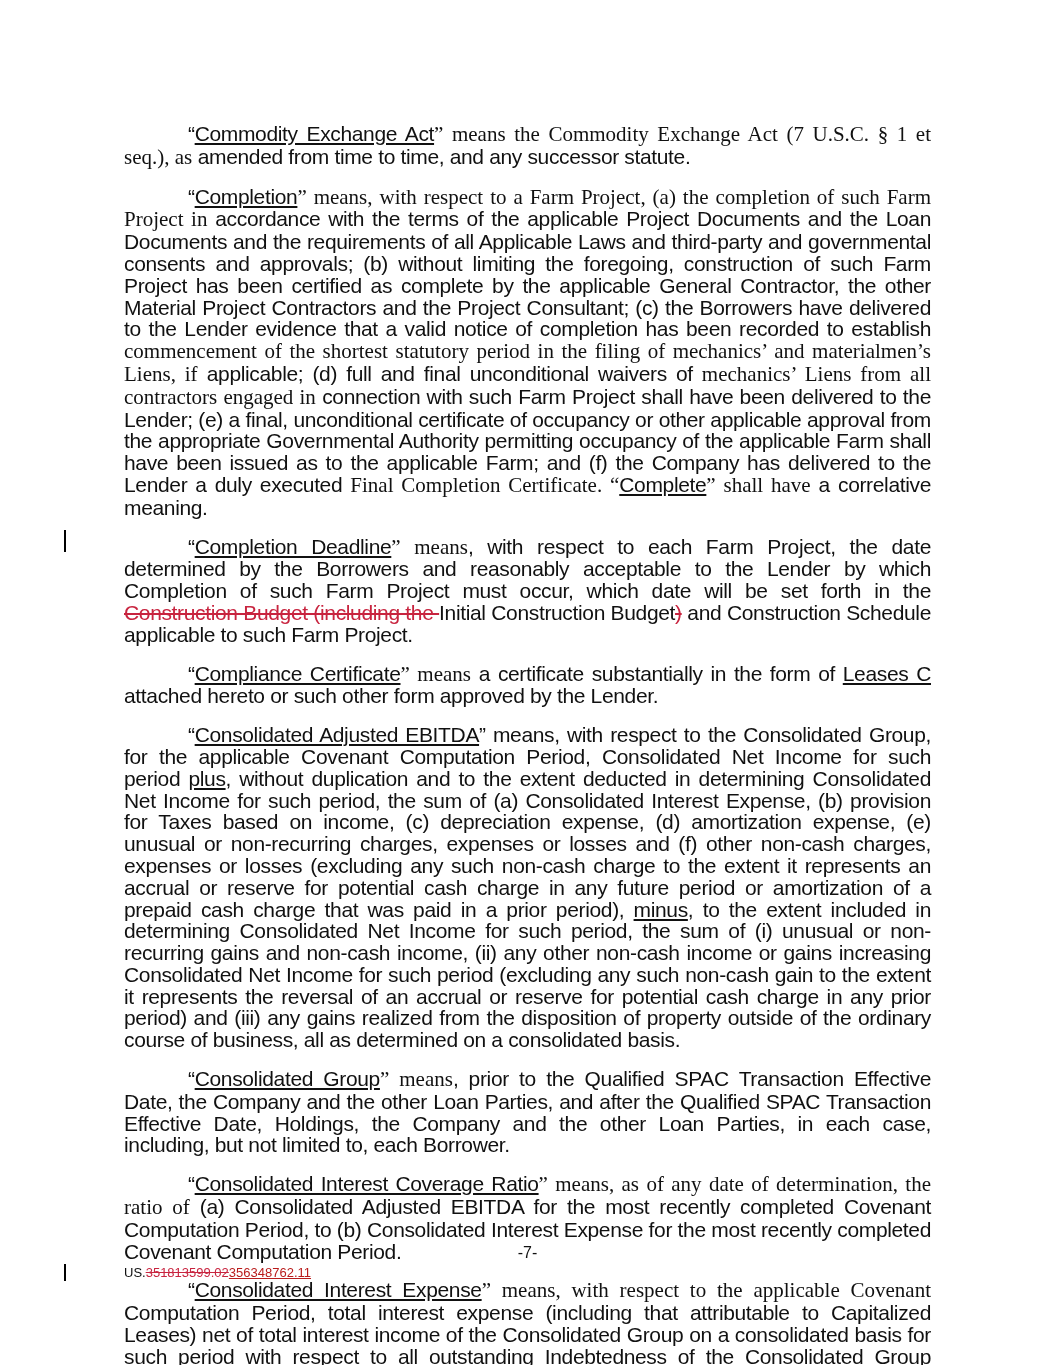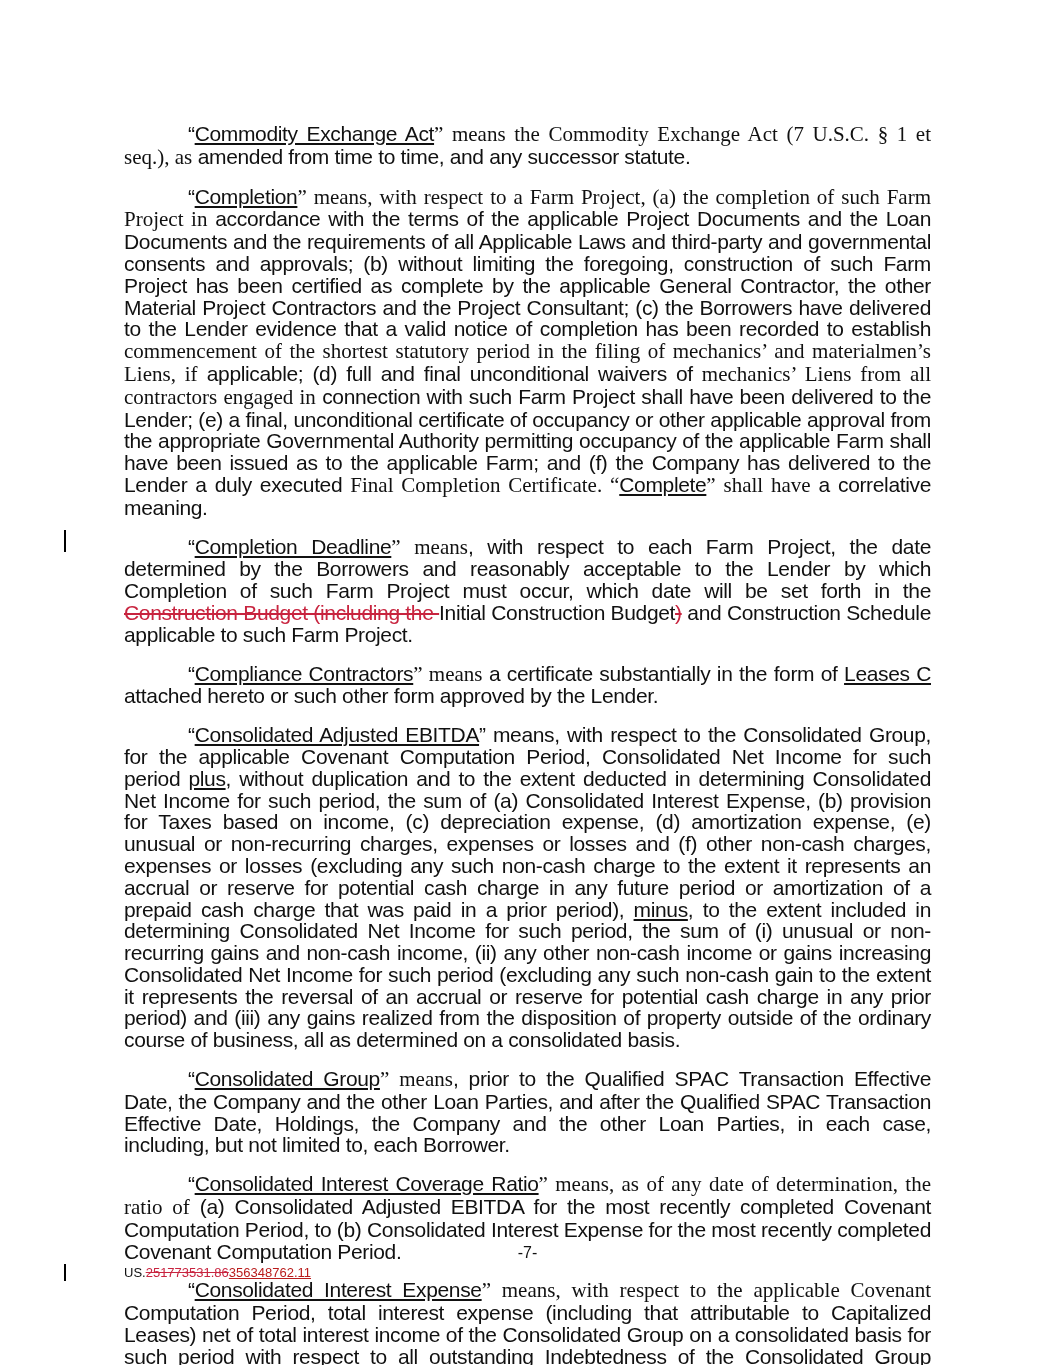--- a/index.html
+++ b/index.html
@@ -30,26 +30,26 @@
 <div class="change-bar" style="top:1264px;height:17px;"></div>
 
 <div class="page">
 
   <p class="para"><span class="indent"></span><span>“</span><span class="term">Commodity Exchange Act</span><span class="serif">” means the Commodity Exchange Act (7 U.S.C. § 1 et seq.), as</span><span> amended from time to time, and any successor statute.</span></p>
 
   <p class="para"><span class="indent"></span><span>“</span><span class="term">Completion</span><span class="serif">” means, with respect to a Farm Project, (a) the completion of such Farm Project in</span><span> accordance with the terms of the applicable Project Documents and the Loan Documents and the requirements of all Applicable Laws and third-party and governmental consents and approvals; (b) without limiting the foregoing, construction of such Farm Project has been certified as complete by the applicable General Contractor, the other Material Project Contractors and the Project Consultant; (c) the Borrowers have delivered to the Lender evidence that a valid notice of completion has been recorded to establish </span><span class="serif">commencement of the shortest statutory period in the filing of mechanics’ and materialmen’s Liens, if</span><span> applicable; (d) full and final unconditional waivers of </span><span class="serif">mechanics’ Liens from all contractors engaged in</span><span> connection with such Farm Project shall have been delivered to the Lender; (e) a final, unconditional certificate of occupancy or other applicable approval from the appropriate Governmental Authority permitting occupancy of the applicable Farm shall have been issued as to the applicable Farm; and (f) the Company has delivered to the Lender a duly executed </span><span class="serif">Final Completion Certificate.  “</span><span class="term">Complete</span><span class="serif">” shall have</span><span> a correlative meaning.</span></p>
 
   <p class="para"><span class="indent"></span><span>“</span><span class="term">Completion Deadline</span><span class="serif">” means</span><span>, with respect to each Farm Project, the date determined by the Borrowers and reasonably acceptable to the Lender by which Completion of such Farm Project must occur, which date will be set forth in the </span><span class="del" style="color: rgb(200, 36, 63);">Construction Budget (including the </span><span>Initial Construction Budget</span><span class="del" style="color: rgb(200, 36, 63);">)</span><span> and Construction Schedule applicable to such Farm Project.</span></p>
 
-  <p class="para"><span class="indent"></span><span>“</span><span class="term">Compliance Contractors</span><span class="serif">” means</span><span> a certificate substantially in the form of </span><span class="u">Leases C</span><span> attached hereto or such other form approved by the Lender.</span></p>
+  <p class="para"><span class="indent"></span><span>“</span><span class="term">Compliance Certificate</span><span class="serif">” means</span><span> a certificate substantially in the form of </span><span class="u">Leases C</span><span> attached hereto or such other form approved by the Lender.</span></p>
 
   <p class="para"><span class="indent"></span><span>“</span><span class="term">Consolidated Adjusted EBITDA</span><span>” means, with respect to the Consolidated Group, for the applicable Covenant Computation Period, Consolidated Net Income for such period </span><span class="u">plus</span><span>, without duplication and to the extent deducted in determining Consolidated Net Income for such period, the sum of (a) Consolidated Interest Expense, (b) provision for Taxes based on income, (c) depreciation expense, (d) amortization expense, (e) unusual or non-recurring charges, expenses or losses and (f) other non-cash charges, expenses or losses (excluding any such non-cash charge to the extent it represents an accrual or reserve for potential cash charge in any future period or amortization of a prepaid cash charge that was paid in a prior period), </span><span class="u">minus</span><span>, to the extent included in determining Consolidated Net Income for such period, the sum of (i) unusual or non-recurring gains and non-cash income, (ii) any other non-cash income or gains increasing Consolidated Net Income for such period (excluding any such non-cash gain to the extent it represents the reversal of an accrual or reserve for potential cash charge in any prior period) and (iii) any gains realized from the disposition of property outside of the ordinary course of business, all as determined on a consolidated basis.</span></p>
 
   <p class="para"><span class="indent"></span><span>“</span><span class="term">Consolidated Group</span><span class="serif">” means</span><span>, prior to the Qualified SPAC Transaction Effective Date, the Company and the other Loan Parties, and after the Qualified SPAC Transaction Effective Date, Holdings, the Company and the other Loan Parties, in each case, including, but not limited to, each Borrower.</span></p>
 
   <p class="para"><span class="indent"></span><span>“</span><span class="term">Consolidated Interest Coverage Ratio</span><span class="serif">” means, as of any date of determination, the ratio of</span><span> (a) Consolidated Adjusted EBITDA for the most recently completed Covenant Computation Period, to (b) Consolidated Interest Expense for the most recently completed Covenant Computation Period.</span></p>
 
   <p class="para"><span class="indent"></span><span>“</span><span class="term">Consolidated Interest Expense</span><span class="serif">” means, with respect to the applicable Covenant</span><span> Computation Period, total interest expense (including that attributable to Capitalized Leases) net of total interest income of the Consolidated Group on a consolidated basis for such period with respect to all outstanding Indebtedness of the Consolidated Group (including all commissions, discounts and other fees and charges</span></p>
 
 </div>
 
 <div class="footer-page">-7-</div>
-<div class="footer-id"><span>US.</span><span class="del" style="color: rgb(200, 36, 63);">251773531.86</span><span class="ins" style="color: #b91c1c;">356348762.11</span></div>
+<div class="footer-id"><span>US.</span><span class="del" style="color: rgb(200, 36, 63);">351813599.02</span><span class="ins" style="color: #b91c1c;">356348762.11</span></div>
 
 </body></html>

